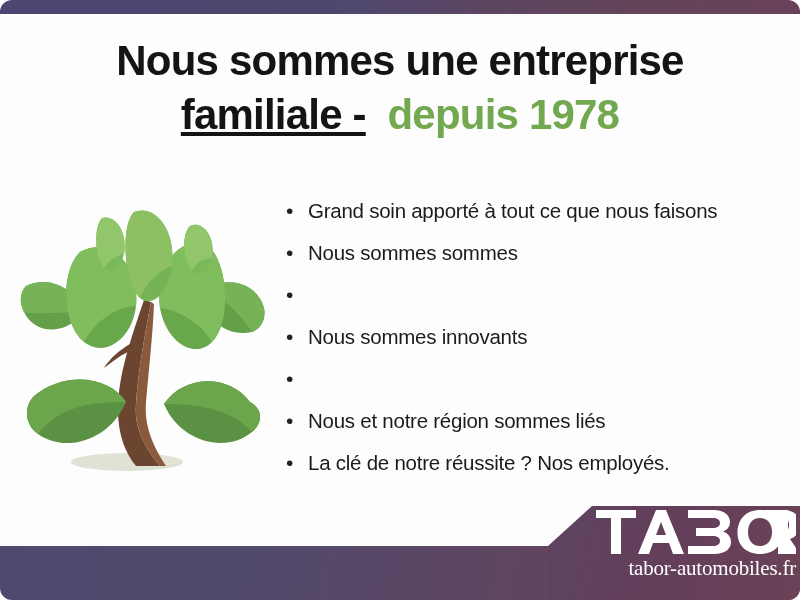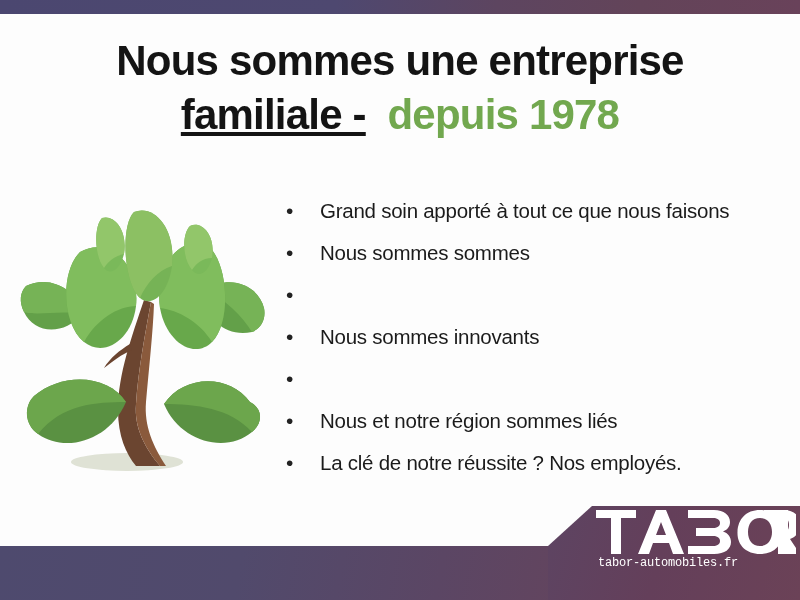--- a/index.html
+++ b/index.html
@@ -14,20 +14,21 @@
     font-family: "Liberation Sans", sans-serif;
     -webkit-font-smoothing: antialiased;
   }
 
   #slide {
     position: relative;
     width: 800px;
     height: 600px;
     background: #fdfdfd;
     overflow: hidden;
+    border-radius: 12px;
   }
 
   
   .top-bar {
     position: absolute;
     top: 0; left: 0;
     width: 800px;
     height: 14px;
     background: linear-gradient(90deg, #4b4770 0%, #4e4870 42%, #5d4560 62%, #634459 80%, #69425a 100%);
   }
@@ -68,24 +69,24 @@
     width: 200px;
     height: 44px;
   }
   .logo-wordmark svg { display: block; }
 
   .logo-tagline {
     position: absolute;
     left: 50px;
     top: 50px;
     width: 198px;
-    text-align: left;
+    text-align: right;
     color: #ffffff;
-    font-family: Liberation Mono, monospace;
-    font-size: 12px;
+    font-family: Liberation Serif, serif;
+    font-size: 21px;
     letter-spacing: -0.2px;
     white-space: nowrap;
   }
 
   
   .headline {
     position: absolute;
     left: 40px;
     top: 34px;
     width: 720px;
@@ -126,21 +127,20 @@
   }
   .bullet-text {
     position: absolute;
     left: 22px;
     top: 0;
     line-height: 42px;
     font-family: "Liberation Sans", sans-serif;
     font-size: 20.5px;
     color: #1b1b1b;
     letter-spacing: -0.25px;
-    margin-left: 12px;
   }
 
   
   .tree {
     position: absolute;
     left: 14px;
     top: 196px;
     width: 262px;
     height: 292px;
   }

